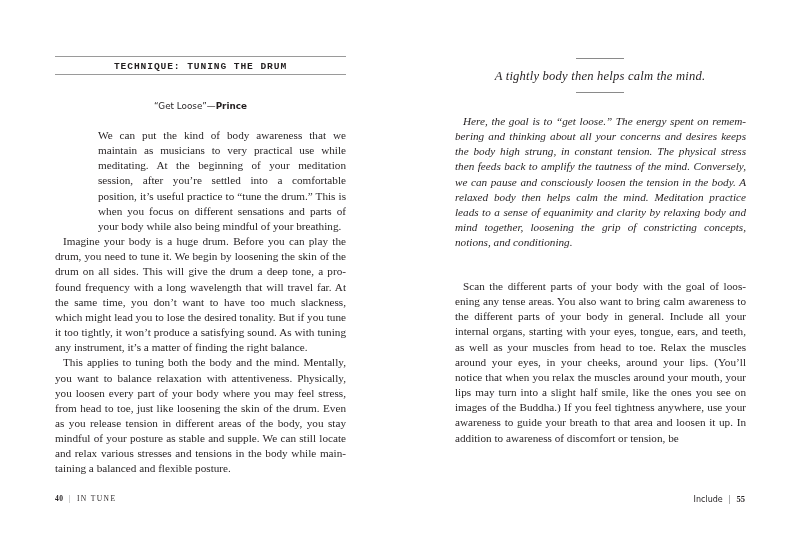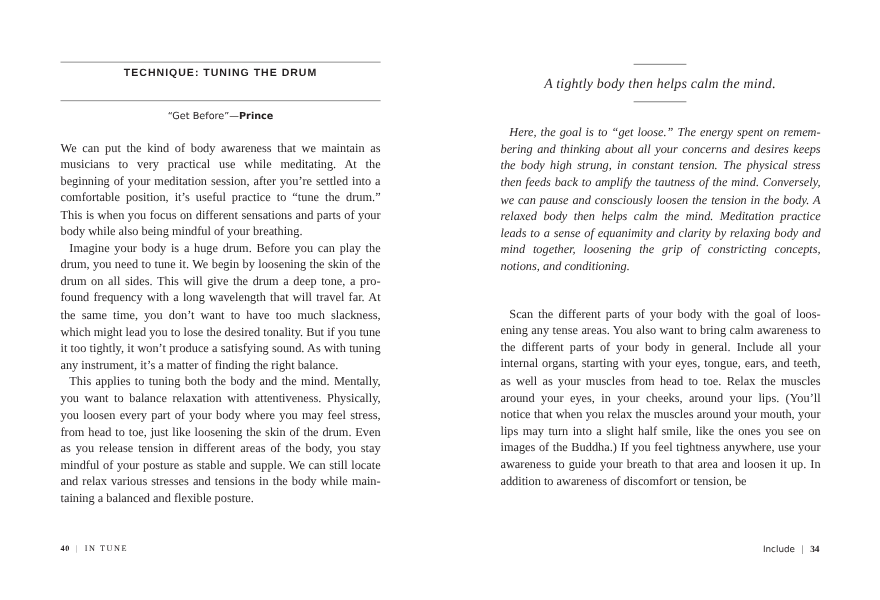--- a/index.html
+++ b/index.html
@@ -23,26 +23,26 @@
     }
     .page-left { left: 0; }
     .page-right { left: 400px; }
 
     
     .technique-header {
       position: absolute;
       left: 55px;
       width: 291px;
       top: 56px;
-      height: 36px;
+      height: 19px;
       border-top: 1px solid #9a9a9a;
       border-bottom: 1px solid #9a9a9a;
       box-sizing: border-box;
       text-align: center;
-      font-family: Liberation Sans, sans-serif;
+      font-family: Liberation Mono, monospace;
       font-weight: bold;
       font-size: 9.6px;
       letter-spacing: 0.9px;
       line-height: 19px;
       color: #231f20;
     }
     .epigraph {
       position: absolute;
       left: 55px;
       width: 291px;
@@ -60,21 +60,21 @@
       width: 291px;
       font-size: 11.2px;
       line-height: 15.15px;
       text-align: justify;
       hyphens: manual;
     }
     .body-text p {
       margin: 0;
       text-indent: 8px;
     }
-    .body-text p.no-indent { text-indent: 0; }
+    .body-text p.no-indent { text-indent: 0; margin-left: 43px; }
 
     .left-body { top: 128px; }
 
     .footer-left {
       position: absolute;
       left: 55px;
       top: 494px;
       font-size: 7.5px;
       letter-spacing: 1.4px;
       color: #231f20;
@@ -117,21 +117,21 @@
     .footer-right .sep { color: #888; padding: 0 3px; }
     .footer-right .num { font-family: "Liberation Serif", serif; font-weight: bold; font-size: 8.5px; }
   </style>
 </head>
 <body>
 
 <div class="page page-left">
   <div class="technique-header">TECHNIQUE: TUNING THE DRUM</div>
 
   <div class="epigraph">
-    <span>“Get Before”—</span><span class="author">Prince</span>
+    <span>“Get Loose”—</span><span class="author">Prince</span>
   </div>
 
   <div class="body-text left-body">
     <p class="no-indent">We can put the kind of body awareness that we maintain as musi­cians to very practical use while meditating. At the beginning of your meditation session, after you’re settled into a comfortable position, it’s useful practice to “tune the drum.” This is when you focus on different sensations and parts of your body while also being mindful of your breathing.</p>
     <p>Imagine your body is a huge drum. Before you can play the drum, you need to tune it. We begin by loosening the skin of the drum on all sides. This will give the drum a deep tone, a pro­found frequency with a long wavelength that will travel far. At the same time, you don’t want to have too much slackness, which might lead you to lose the desired tonality. But if you tune it too tightly, it won’t produce a satisfying sound. As with tuning any instrument, it’s a matter of finding the right balance.</p>
     <p>This applies to tuning both the body and the mind. Mentally, you want to balance relaxation with attentiveness. Physically, you loosen every part of your body where you may feel stress, from head to toe, just like loosening the skin of the drum. Even as you release tension in different areas of the body, you stay mindful of your posture as stable and supple. We can still locate and relax various stresses and tensions in the body while main­taining a balanced and flexible posture.</p>
   </div>
 
   <div class="footer-left">
     <span class="num">40</span>
@@ -149,15 +149,15 @@
     <p>Here, the goal is to “get loose.” The energy spent on remem­bering and thinking about all your concerns and desires keeps the body high strung, in constant tension. The physical stress then feeds back to amplify the tautness of the mind. Conversely, we can pause and consciously loosen the tension in the body. A relaxed body then helps calm the mind. Meditation practice leads to a sense of equanimity and clarity by relaxing body and mind together, loosening the grip of constricting concepts, notions, and conditioning.</p>
   </div>
 
   <div class="body-text right-body-2">
     <p>Scan the different parts of your body with the goal of loos­ening any tense areas. You also want to bring calm awareness to the different parts of your body in general. Include all your internal organs, starting with your eyes, tongue, ears, and teeth, as well as your muscles from head to toe. Relax the muscles around your eyes, in your cheeks, around your lips. (You’ll notice that when you relax the muscles around your mouth, your lips may turn into a slight half smile, like the ones you see on images of the Buddha.) If you feel tightness anywhere, use your awareness to guide your breath to that area and loosen it up. In addition to awareness of discomfort or tension, be</p>
   </div>
 
   <div class="footer-right">
     <span>Include</span>
     <span class="sep">|</span>
-    <span class="num">34</span>
+    <span class="num">55</span>
   </div>
 </div>
 
 </body></html>

